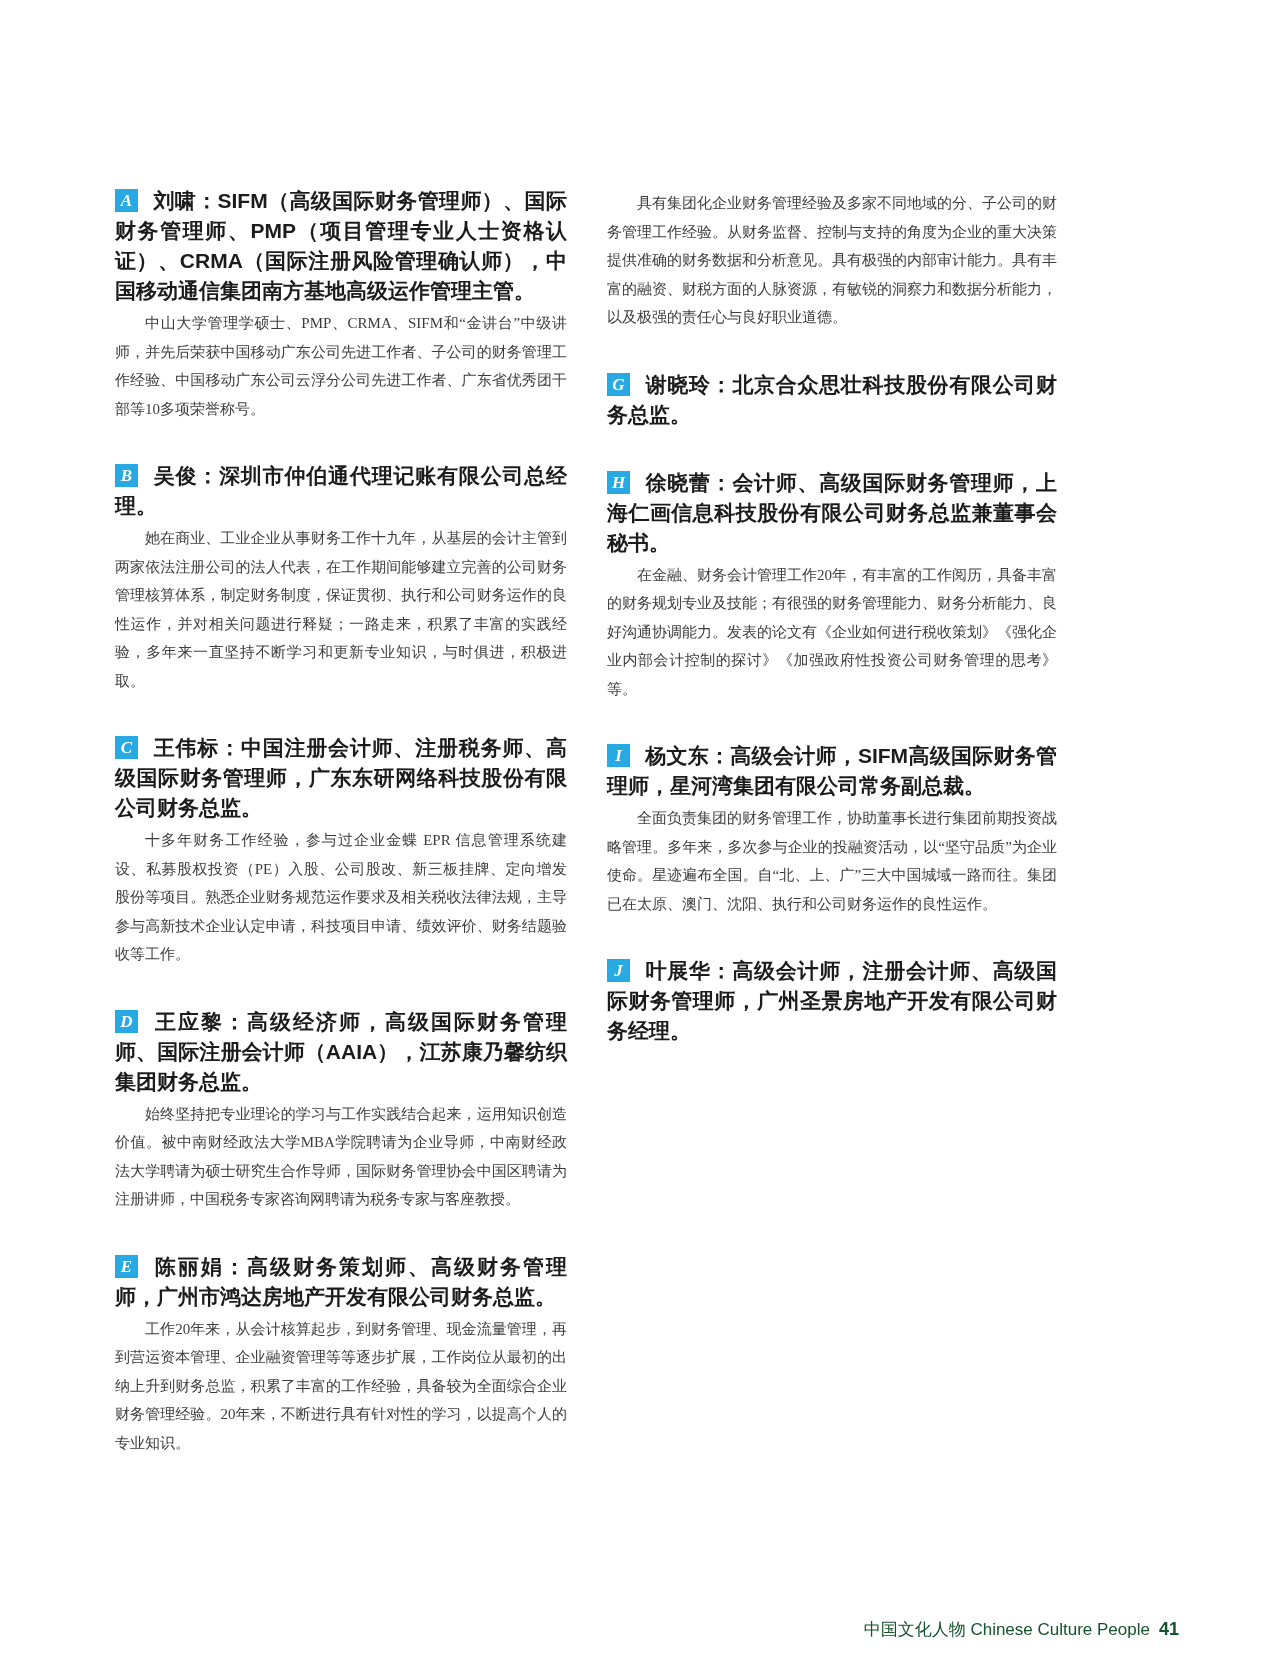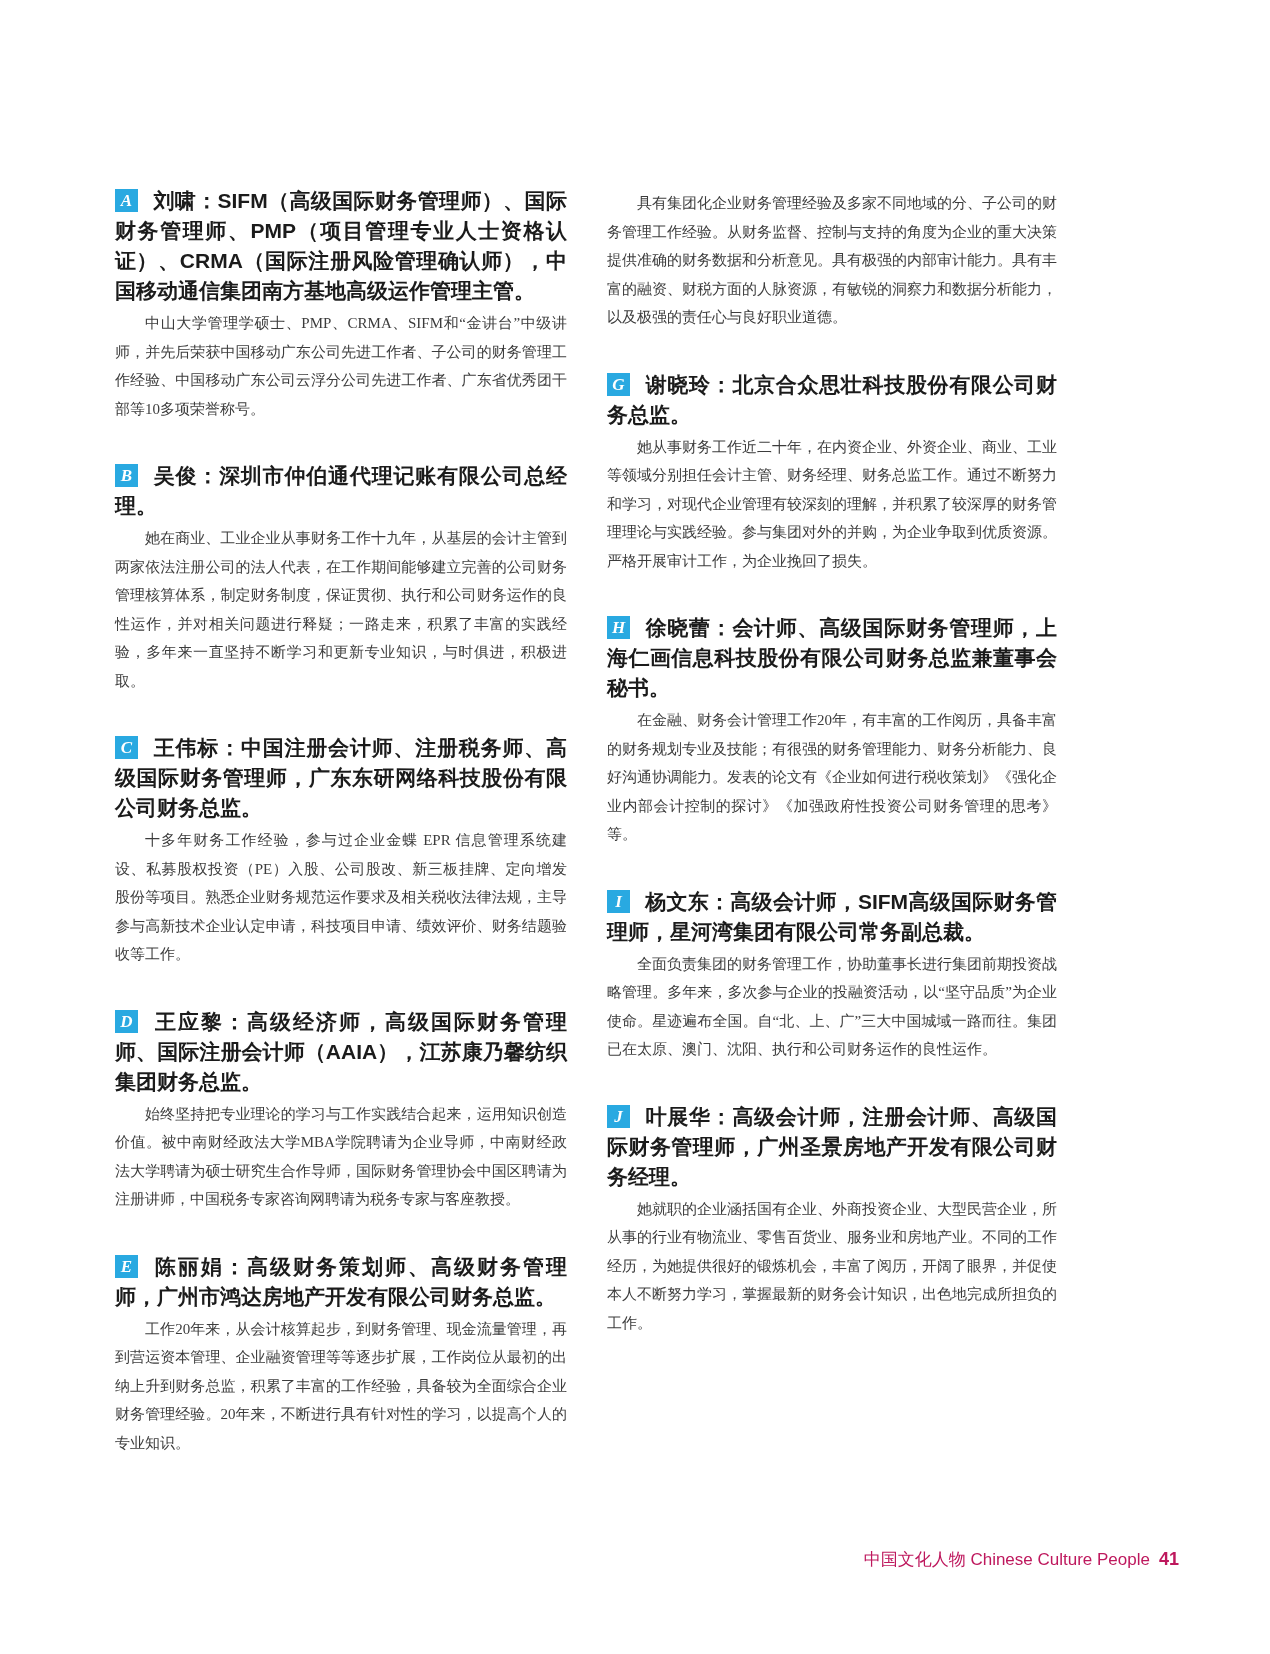--- a/index.html
+++ b/index.html
@@ -24,23 +24,23 @@
     font-family:"Liberation Serif","DejaVu Serif",serif;
     font-style:italic; font-weight:bold; font-size:17px;
     line-height:23px; text-align:center;
     margin-right:15px; vertical-align:2px;
   }
   .body-para {
     font-size:15px; line-height:28.5px; color:#3c3c3c;
     text-align:justify; text-indent:2em; margin-top:3px;
   }
   .footer {
-    position:absolute; top:1548px; right:91px;
+    position:absolute; top:1618px; right:91px;
     font-family:"Liberation Sans","DejaVu Sans",sans-serif;
-    font-size:17px; color:#be185d; white-space:nowrap;
+    font-size:17px; color:#14532d; white-space:nowrap;
   }
   .footer .page-num { font-weight:bold; margin-left:9px; font-size:18px; }
 </style>
 </head>
 <body>
 
 <div class="page">
 
   <div class="col col-left">
 
@@ -72,36 +72,34 @@
   </div>
 
   <div class="col col-right">
 
     <div class="section">
       <div class="body-para">具有集团化企业财务管理经验及多家不同地域的分、子公司的财务管理工作经验。从财务监督、控制与支持的角度为企业的重大决策提供准确的财务数据和分析意见。具有极强的内部审计能力。具有丰富的融资、财税方面的人脉资源，有敏锐的洞察力和数据分析能力，以及极强的责任心与良好职业道德。</div>
     </div>
 
     <div class="section">
       <div class="heading"><span class="badge">G</span><span>谢晓玲：北京合众思壮科技股份有限公司财务总监。</span></div>
-      <div class="body-para">她从事财务工作近二十年，在内资企业、外资企业、商业、工业等领域分别担任会计主管、财务经理、财务总监工作。通过不断努力和学习，对现代企业管理有较深刻的理解，并积累了较深厚的财务管理理论与实践经验。参与集团对外的并购，为企业争取到优质资源。严格开展审计工作，为企业挽回了损失。</div>
     </div>
 
     <div class="section">
       <div class="heading"><span class="badge">H</span><span>徐晓蕾：会计师、高级国际财务管理师，上海仁画信息科技股份有限公司财务总监兼董事会秘书。</span></div>
       <div class="body-para">在金融、财务会计管理工作20年，有丰富的工作阅历，具备丰富的财务规划专业及技能；有很强的财务管理能力、财务分析能力、良好沟通协调能力。发表的论文有《企业如何进行税收策划》《强化企业内部会计控制的探讨》《加强政府性投资公司财务管理的思考》等。</div>
     </div>
 
     <div class="section">
       <div class="heading"><span class="badge">I</span><span>杨文东：高级会计师，SIFM高级国际财务管理师，星河湾集团有限公司常务副总裁。</span></div>
       <div class="body-para">全面负责集团的财务管理工作，协助董事长进行集团前期投资战略管理。多年来，多次参与企业的投融资活动，以“坚守品质”为企业使命。星迹遍布全国。自“北、上、广”三大中国城域一路而往。集团已在太原、澳门、沈阳、执行和公司财务运作的良性运作。</div>
     </div>
 
     <div class="section">
       <div class="heading"><span class="badge">J</span><span>叶展华：高级会计师，注册会计师、高级国际财务管理师，广州圣景房地产开发有限公司财务经理。</span></div>
-      <div class="body-para">她就职的企业涵括国有企业、外商投资企业、大型民营企业，所从事的行业有物流业、零售百货业、服务业和房地产业。不同的工作经历，为她提供很好的锻炼机会，丰富了阅历，开阔了眼界，并促使本人不断努力学习，掌握最新的财务会计知识，出色地完成所担负的工作。</div>
     </div>
 
   </div>
 
   <div class="footer">
     <span>中国文化人物 Chinese Culture People</span><span class="page-num">41</span>
   </div>
 
 </div>
 

